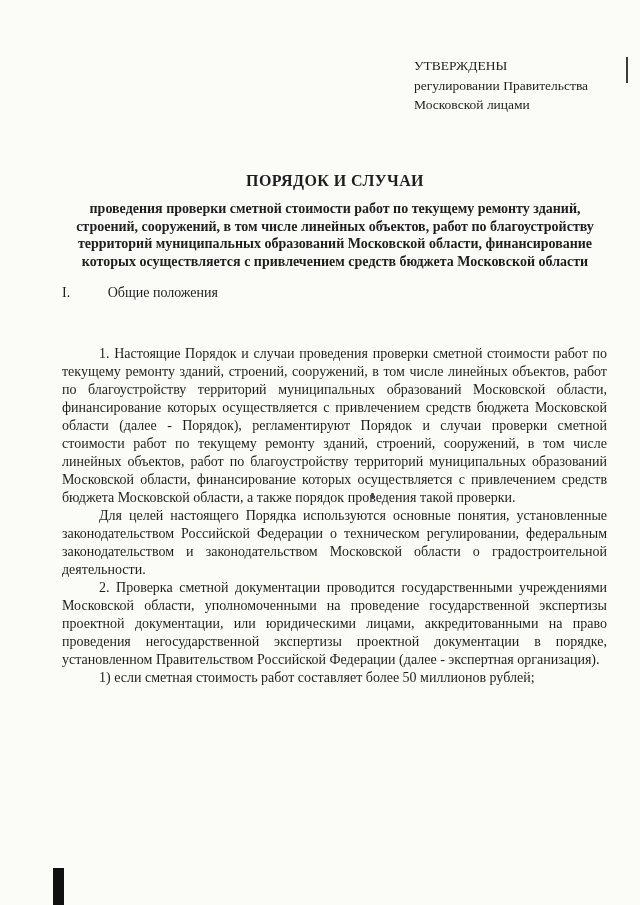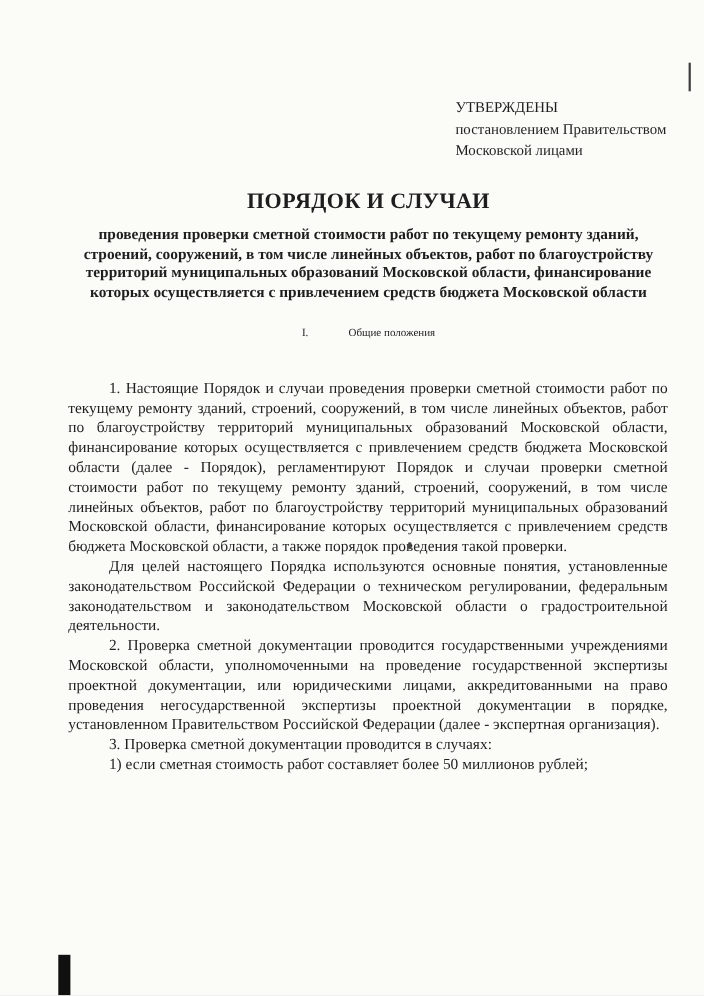--- a/index.html
+++ b/index.html
@@ -17,54 +17,53 @@
     color: #1e1e1e;
     overflow: hidden;
   }
   .approval {
     position: absolute;
     left: 414px;
     top: 56px;
     width: 218px;
     font-size: 13.5px;
     line-height: 19.5px;
-    margin-top: 32px;
   }
   .approval .line { white-space: nowrap; }
   .approval .approval-date {
     font-family: "Liberation Mono", monospace;
     font-size: 11.5px;
     letter-spacing: 0.3px;
     margin-top: 2px;
   }
   .title-block {
     position: absolute;
     left: 62px;
     top: 172px;
     width: 546px;
     text-align: center;
     font-weight: bold;
   }
   .title-heading {
-    font-size: 20px;
+    font-size: 16px;
     letter-spacing: 0.4px;
     margin-bottom: 10px;
   }
   .title-subtitle {
     font-size: 14px;
     line-height: 17.5px;
     margin-top: 10px;
   }
   .section-heading {
     position: absolute;
     left: 62px;
-    top: 297px;
+    top: 285px;
     width: 546px;
-    text-align: center;
-    font-size: 10px;
+    text-align: left;
+    font-size: 14px;
   }
   .section-heading .sec-num { display: inline-block; }
   .section-heading .sec-title { display: inline-block; margin-left: 34px; }
   .doc-body {
     position: absolute;
     left: 62px;
     top: 345px;
     width: 545px;
     font-size: 14px;
     line-height: 18px;
@@ -101,39 +100,38 @@
     border-radius: 1px;
   }
 </style>
 </head>
 <body>
 
 <div class="page">
 
   <div class="approval">
     <div class="line">УТВЕРЖДЕНЫ</div>
-    <div class="line">постановлением Правительством</div>
+    <div class="line">регулировании Правительства</div>
     <div class="line">Московской лицами</div>
   </div>
 
   <div class="title-block">
     <div class="title-heading">ПОРЯДОК И СЛУЧАИ</div>
     <div class="title-subtitle">проведения проверки сметной стоимости работ по текущему ремонту зданий, строений, сооружений, в том числе линейных объектов, работ по благоустройству территорий муниципальных образований Московской области, финансирование которых осуществляется с привлечением средств бюджета Московской области</div>
   </div>
 
   <div class="section-heading">
     <span class="sec-num">I.</span>
     <span class="sec-title">Общие положения</span>
   </div>
 
   <div class="doc-body">
     <p>1. Настоящие Порядок и случаи проведения проверки сметной стоимости работ по текущему ремонту зданий, строений, сооружений, в том числе линейных объектов, работ по благоустройству территорий муниципальных образований Московской области, финансирование которых осуществляется с привлечением средств бюджета Московской области (далее - Порядок), регламентируют Порядок и случаи проверки сметной стоимости работ по текущему ремонту зданий, строений, сооружений, в том числе линейных объектов, работ по благоустройству территорий муниципальных образований Московской области, финансирование которых осуществляется с привлечением средств бюджета Московской области, а также порядок проведения такой проверки.</p>
     <p>Для целей настоящего Порядка используются основные понятия, установленные законодательством Российской Федерации о техническом регулировании, федеральным законодательством и законодательством Московской области о градостроительной деятельности.</p>
     <p>2. Проверка сметной документации проводится государственными учреждениями Московской области, уполномоченными на проведение государственной экспертизы проектной документации, или юридическими лицами, аккредитованными на право проведения негосударственной экспертизы проектной документации в порядке, установленном Правительством Российской Федерации (далее - экспертная организация).</p>
-    <p>3. Проверка сметной документации проводится в случаях:</p>
     <p>1) если сметная стоимость работ составляет более 50 миллионов рублей;</p>
   </div>
 
   <div class="artifact-tr"></div>
   <div class="artifact-bl"></div>
   <div class="artifact-speck"></div>
 
 </div>
 
 </body></html>

